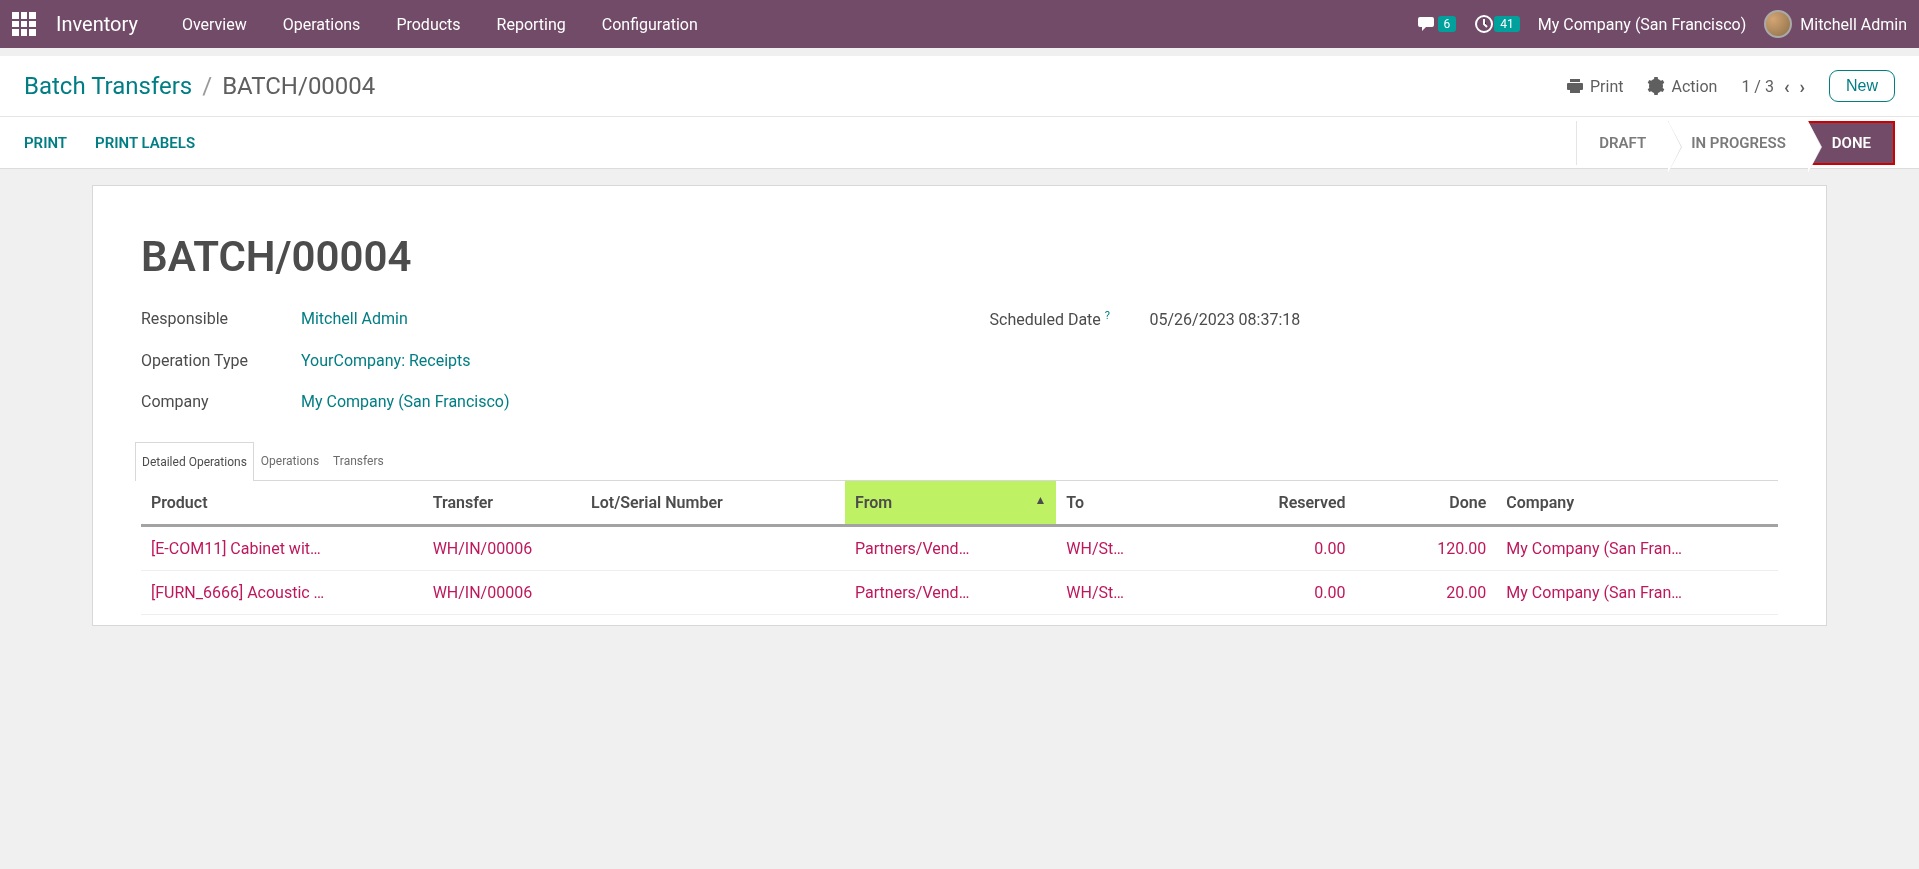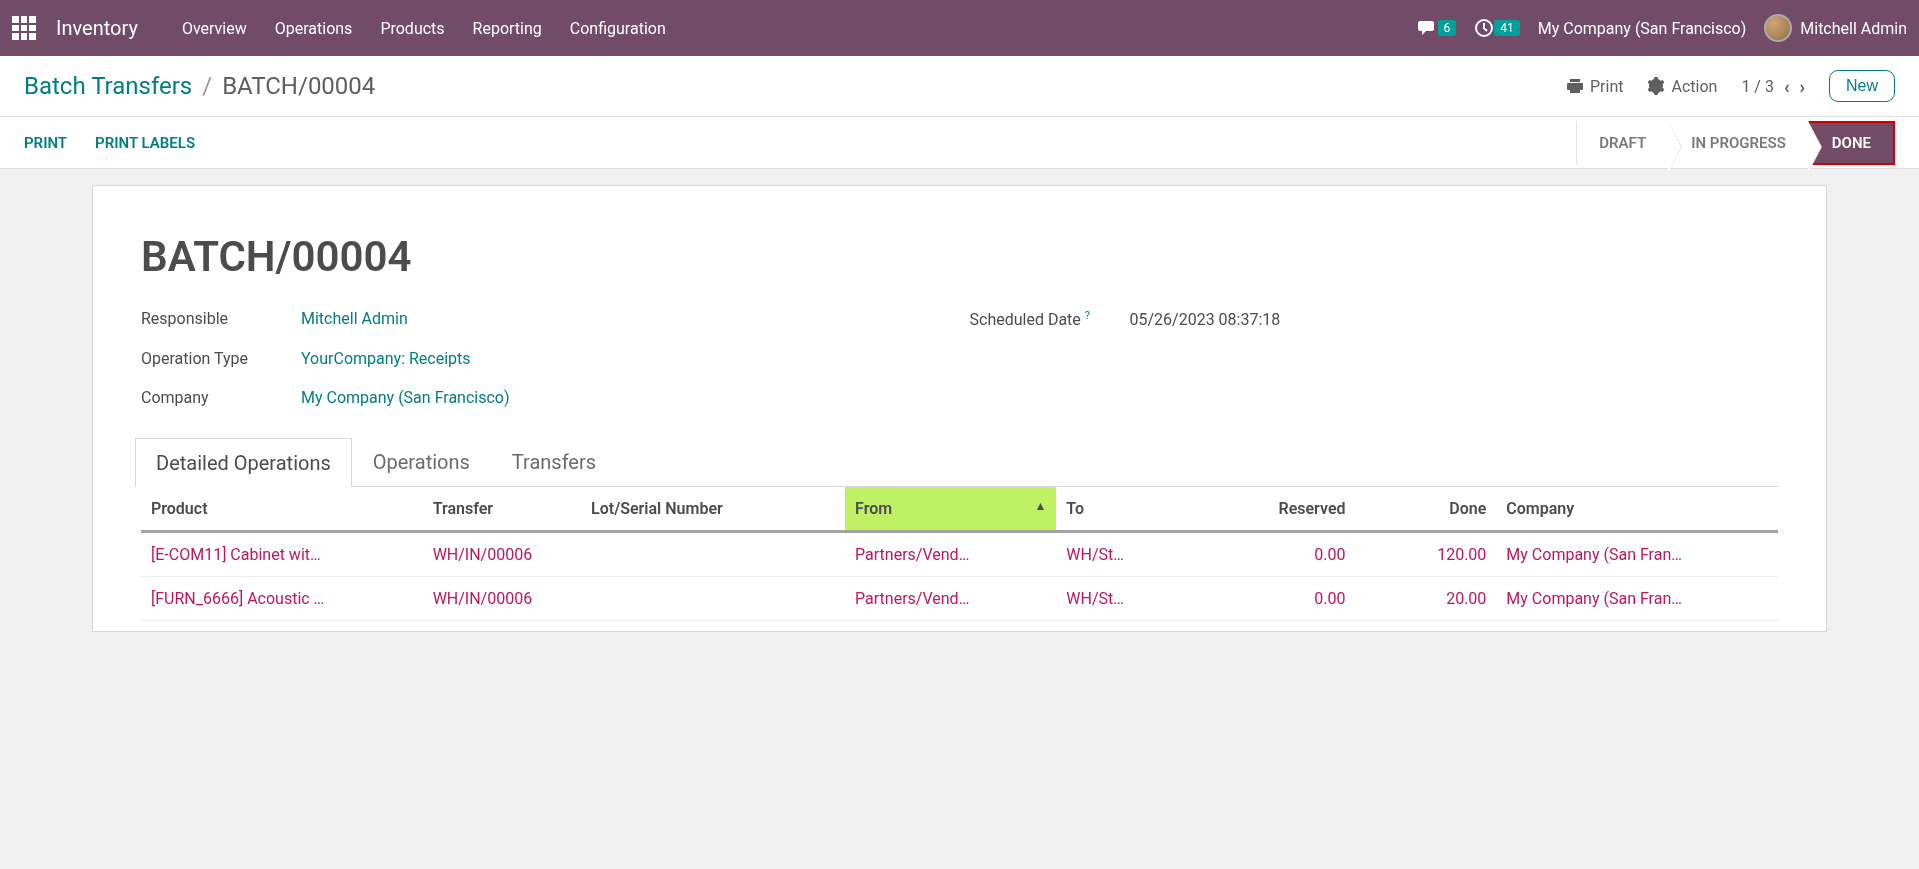--- a/index.html
+++ b/index.html
@@ -1,35 +1,35 @@
 <!DOCTYPE html>
 <html><head>
 <meta charset="utf-8">
 <style>
 * { box-sizing: border-box; margin: 0; padding: 0; }
 body { font-family: -apple-system, BlinkMacSystemFont, "Segoe UI", Roboto, sans-serif; background: #f0f0f0; color: #4c4c4c; }
 
 
-.navbar { background: #714b67; height: 56px; display: flex; align-items: center; padding: 12px 12px; color: #fff; }
+.navbar { background: #714b67; height: 48px; display: flex; align-items: center; padding: 12px 12px; color: #fff; }
 .navbar-left { display: flex; align-items: center; gap: 20px; }
 .app-icon { width: 24px; height: 24px; display: grid; grid-template-columns: repeat(3,1fr); grid-template-rows: repeat(3,1fr); gap: 2px; cursor: pointer; }
 .app-icon span { background: #fff; }
 .app-title { font-size: 20px; font-weight: 400; color: #fff; }
-.nav-menu { display: flex; gap: 28px; margin-left: 24px; justify-content: center; }
+.nav-menu { display: flex; gap: 36px; margin-left: 24px; justify-content: center; }
 .nav-menu-item { color: #fff; font-size: 16px; cursor: pointer; }
 .navbar-right { margin-left: auto; display: flex; align-items: center; gap: 18px; }
 .icon-badge { position: relative; display: flex; align-items: center; cursor: pointer; }
 .badge { background: #00a09d; color:#fff; font-size: 12px; padding: 1px 6px; border-radius: 3px; }
 .company-name { color:#fff; font-size: 16px; cursor: pointer; }
 .user-section { display: flex; align-items: center; gap: 8px; cursor: pointer; }
 .avatar { width: 28px; height: 28px; border-radius: 50%; background: radial-gradient(circle at 30% 30%, #d4a574, #8b6f47); border: 2px solid #aaa; }
 .user-name { color:#fff; font-size: 16px; }
 
 
-.crumb-bar { background: #fff; display: flex; align-items: center; padding: 14px 24px; border-bottom: 1px solid #e5e5e5; }
+.crumb-bar { background: #fff; display: flex; align-items: center; padding: 14px 24px; border-bottom: 1px solid #e5e5e5; margin-top: 8px; }
 .breadcrumb { display: flex; align-items: center; gap: 10px; font-size: 24px; }
 .breadcrumb a { color: #017e84; text-decoration: none; cursor: pointer; }
 .breadcrumb .sep { color: #999; }
 .breadcrumb .current { color: #5f5f5f; }
 .crumb-actions { margin-left: auto; display: flex; align-items: center; gap: 24px; font-size: 16px; color: #5f5f5f; }
 .crumb-actions .act { display: flex; align-items: center; gap: 6px; cursor: pointer; }
 .pager { display: flex; align-items: center; gap: 10px; }
 .pager .nums { color: #5f5f5f; }
 .pager .arrow { cursor: pointer; color: #5f5f5f; font-size: 18px; font-weight: bold; }
 .new-btn { border: 1px solid #017e84; color: #017e84; background: #fff; padding: 6px 16px; font-size: 16px; cursor: pointer; border-radius: 9px; }
@@ -43,30 +43,30 @@
 .status-step::after { content:""; position:absolute; right:-13px; top:0; width:0; height:0; border-top:26px solid transparent; border-bottom:26px solid transparent; border-left:13px solid #fff; z-index:2; }
 .status-step::before { content:""; position:absolute; right:-14px; top:0; width:0; height:0; border-top:26px solid transparent; border-bottom:26px solid transparent; border-left:14px solid #ddd; z-index:1; }
 .status-step.active { background:#714b67; color:#fff; border: 2px solid #d10000; }
 .status-step.active::after { border-left-color:#714b67; }
 .status-step:last-child::after, .status-step:last-child::before { display:none; }
 
 
 .content-wrap { padding: 16px 92px 40px 92px; }
 .sheet { background:#fff; border:1px solid #d8d8d8; padding: 46px 48px 10px 48px; }
 .record-title { font-size: 42px; font-weight: 600; color: #4c4c4c; margin-bottom: 28px; }
-.field-grid { display: grid; grid-template-columns: 1fr 1fr; column-gap: 60px; row-gap: 22px; margin-bottom: 30px; gap: 20px; }
+.field-grid { display: grid; grid-template-columns: 1fr 1fr; column-gap: 60px; row-gap: 22px; margin-bottom: 30px; }
 .field-row { display: flex; align-items: baseline; }
 .field-label { width: 160px; color: #4c4c4c; font-size: 16px; }
 .field-label .qmark { color: #017e84; font-size: 11px; vertical-align: super; }
 .field-value { color: #017e84; font-size: 16px; cursor: pointer; }
 .field-value.plain { color: #4c4c4c; cursor: default; }
 
 
 .tabs { display: flex; border-bottom: 1px solid #d8d8d8; margin-left: -6px; }
-.tab { padding: 12px 20px; font-size: 20px; color: #6c6c6c; cursor: pointer; border: 1px solid transparent; border-bottom: none; }
+.tab { padding: 12px 6px; font-size: 12px; color: #6c6c6c; cursor: pointer; border: 1px solid transparent; border-bottom: none; }
 .tab.active { color: #4c4c4c; border-color: #d8d8d8; background:#fff; position:relative; top:1px; }
 
 
 .data-table { width:100%; border-collapse: collapse; font-size: 16px; }
 .data-table th { text-align:left; padding: 12px 10px; font-weight: 600; color:#4c4c4c; border-bottom: 3px solid #a3a3a3; }
 .data-table th.sorted { background: #bef264; }
 .data-table th .sort-icon { float:right; font-size:12px; }
 .data-table th.num, .data-table td.num { text-align: right; }
 .data-table td { padding: 12px 10px; border-bottom: 1px solid #eee; color:#be185d; white-space: nowrap; overflow: hidden; text-overflow: ellipsis; max-width: 0; }
 .data-table tbody tr { cursor: pointer; }

